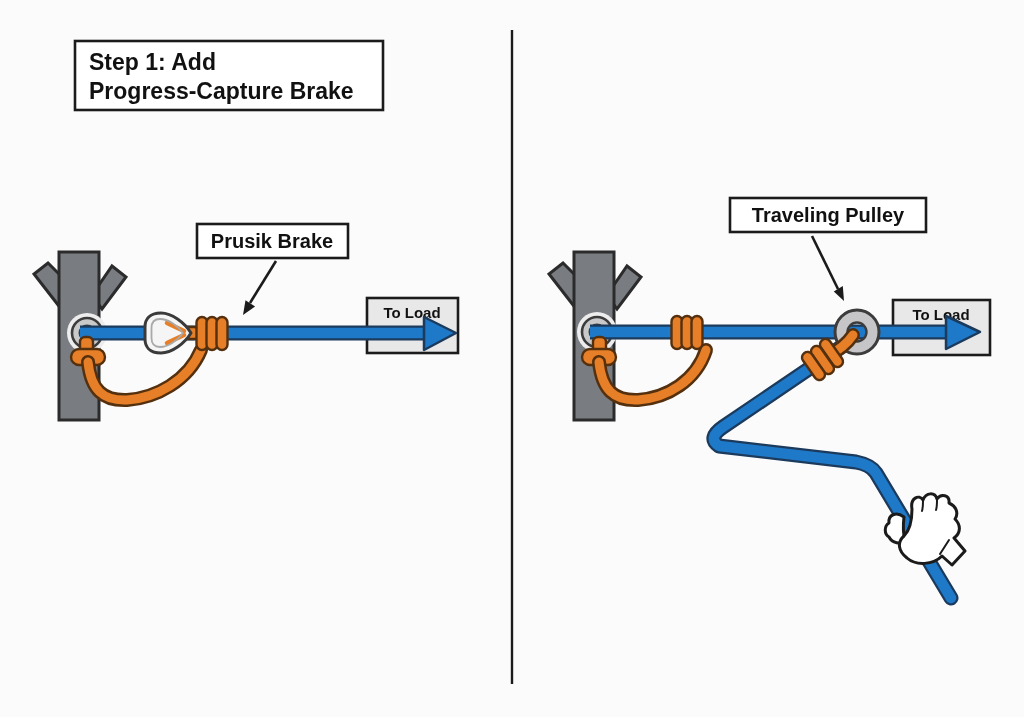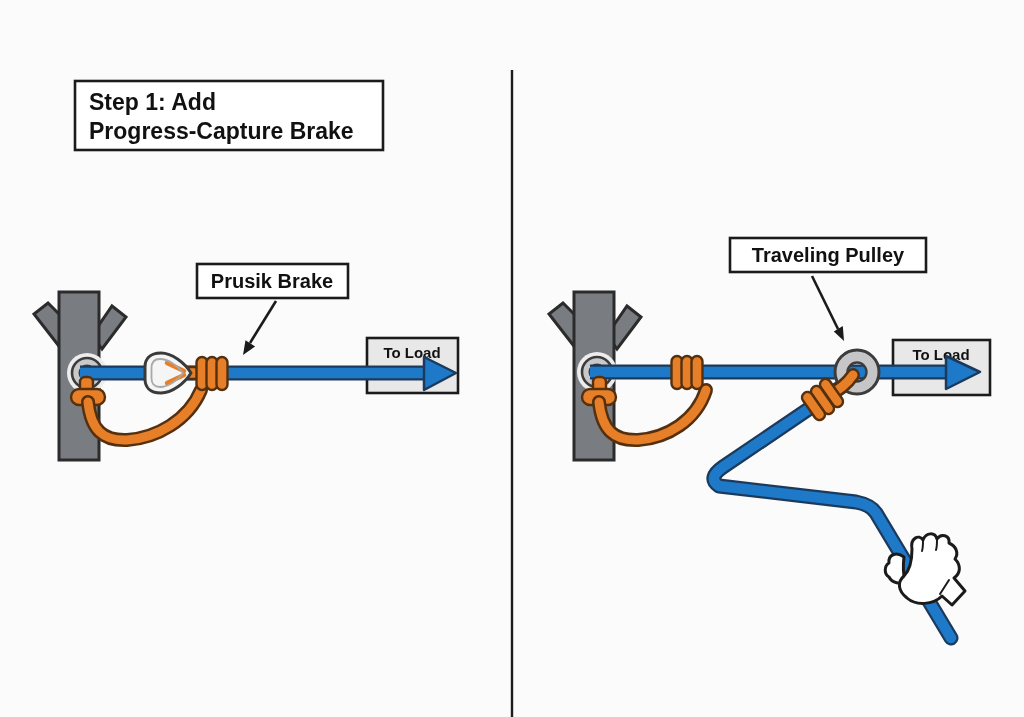--- a/index.html
+++ b/index.html
@@ -1,17 +1,17 @@
 <!DOCTYPE html>
 <html><head>
 <meta charset="utf-8">
 <style>
   html,body { margin:0; padding:0; }
   body { width:1024px; height:717px; overflow:hidden; background:#fbfbfb; }
-  .stage { position:relative; width:1024px; height:669px; background:#be185d;margin-top:40px; }
+  .stage { position:relative; width:1024px; height:669px; background:#be185d; }
   svg { display:block; }
   text { font-family:"Liberation Sans", sans-serif; font-weight:bold; fill:#111111; }
   .rope-casing { stroke:#1b3a5c; fill:none; stroke-width:15; }
   .rope        { stroke:#1e79c9; fill:none; stroke-width:10.5; }
   .rope-head   { fill:#1e79c9; stroke:#1b3a5c; stroke-width:2.5; stroke-linejoin:round; }
   .orange-casing { stroke:#54300f; fill:none; stroke-width:14; stroke-linecap:round; }
   .orange-cord   { stroke:#e67f27; fill:none; stroke-width:9; stroke-linecap:round; }
   .orange-solid  { fill:#e67f27; stroke:#54300f; stroke-width:2.4; }
   .tree   { fill:#797c80; stroke:#2b2b2b; stroke-width:3; }
   .boxlabel { fill:#ffffff; stroke:#1b1b1b; stroke-width:2.6; }

